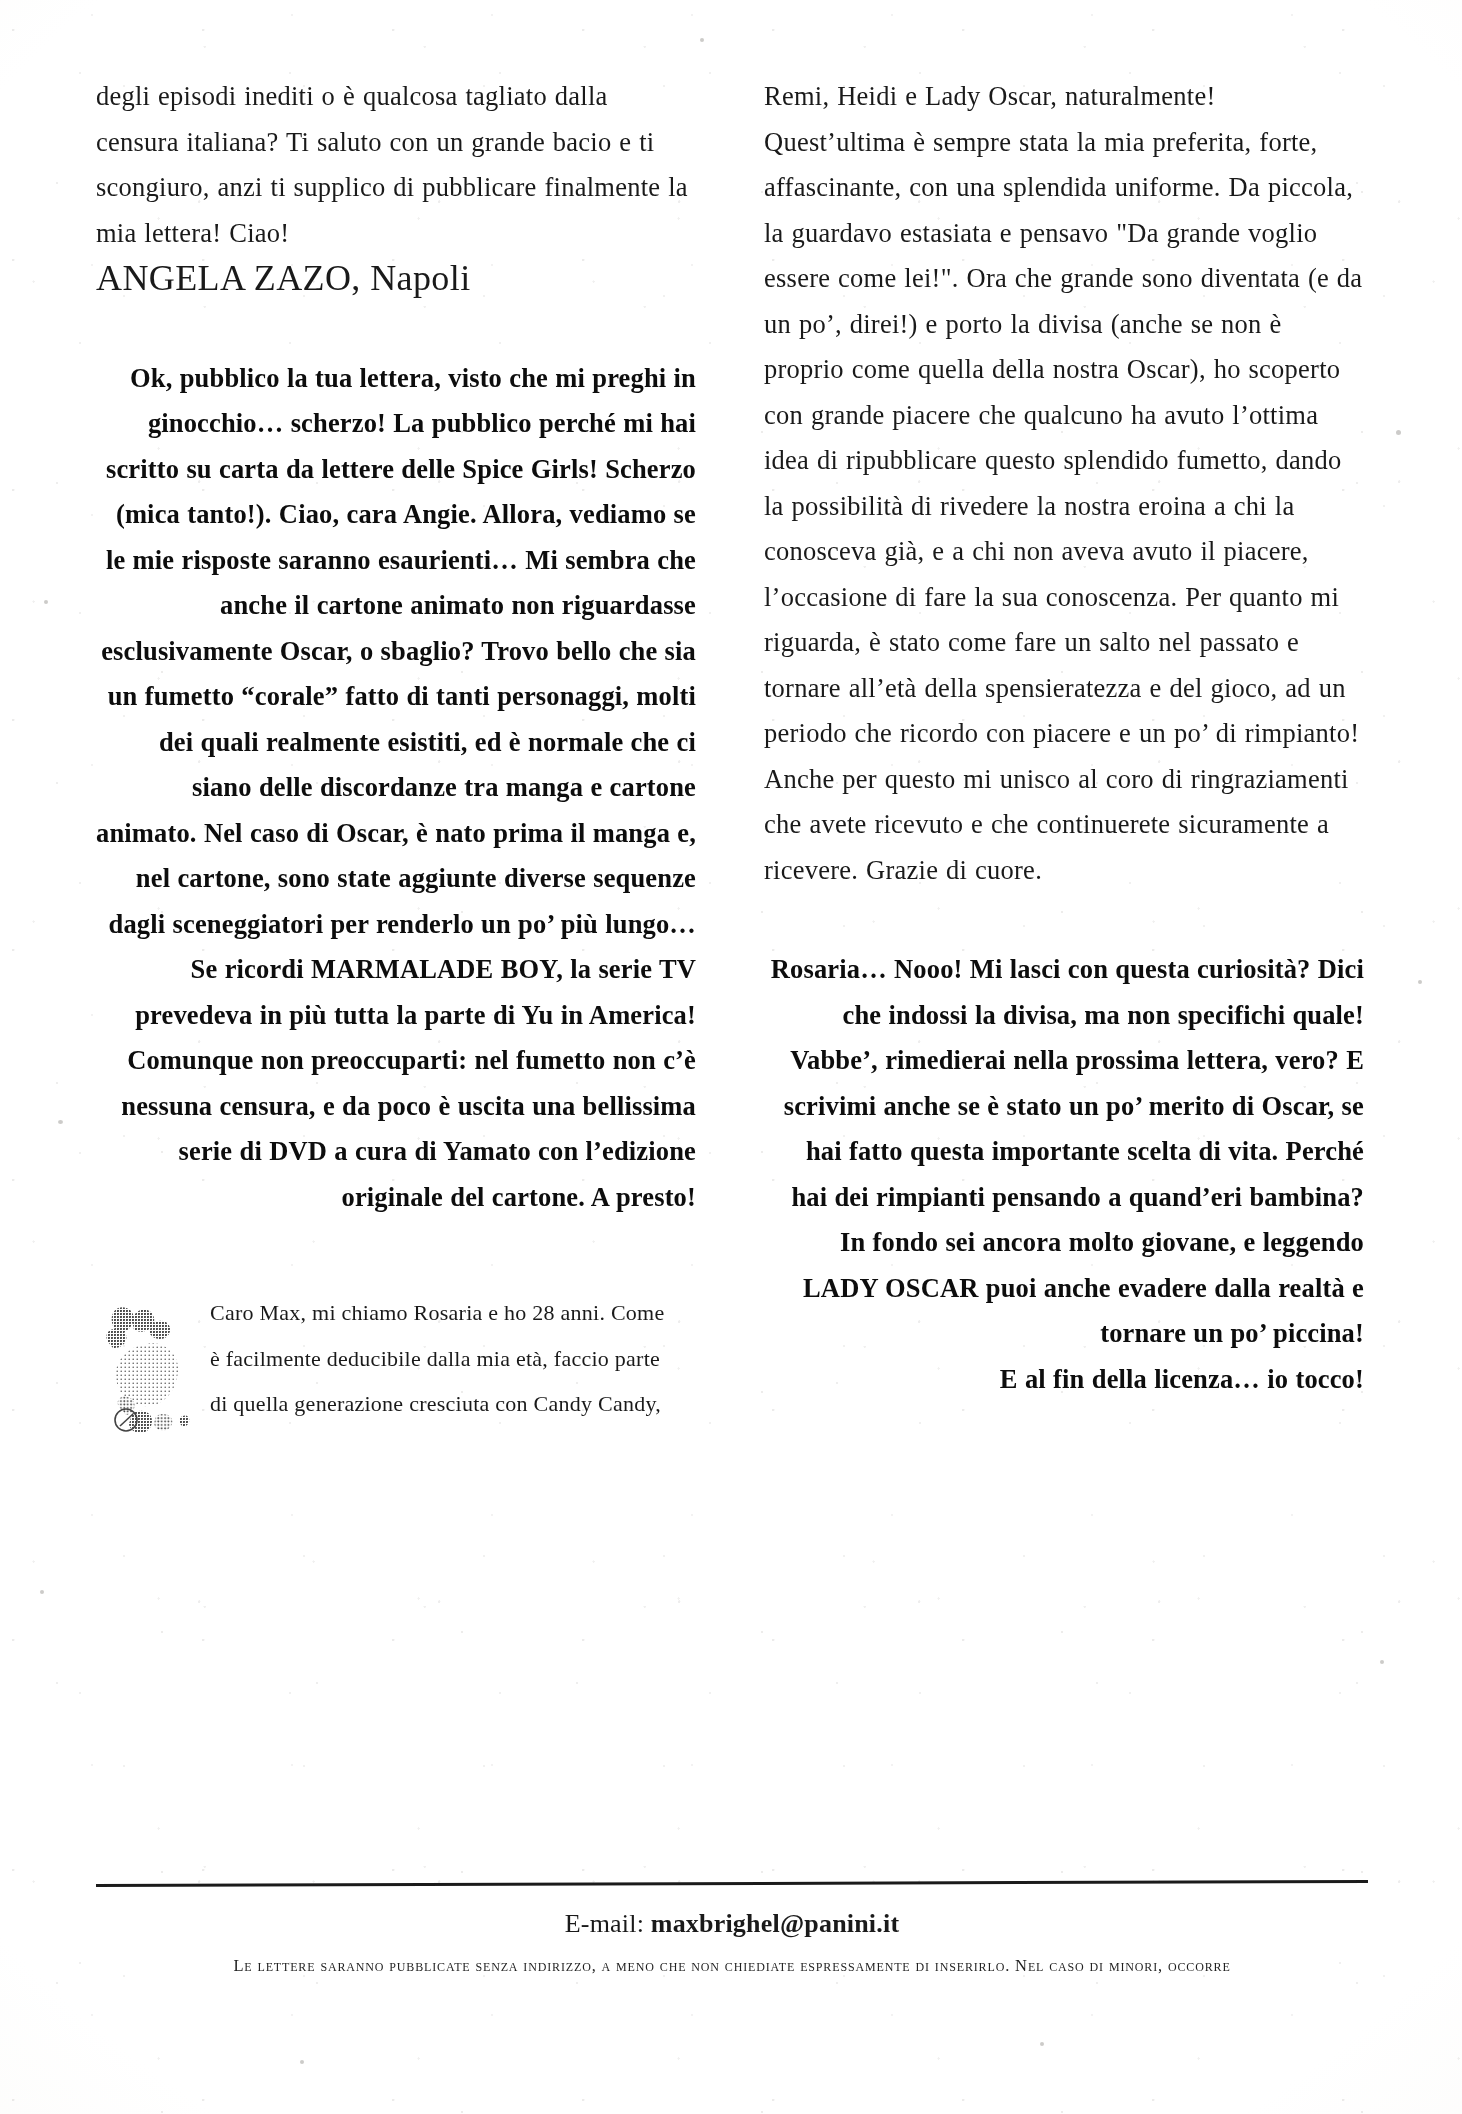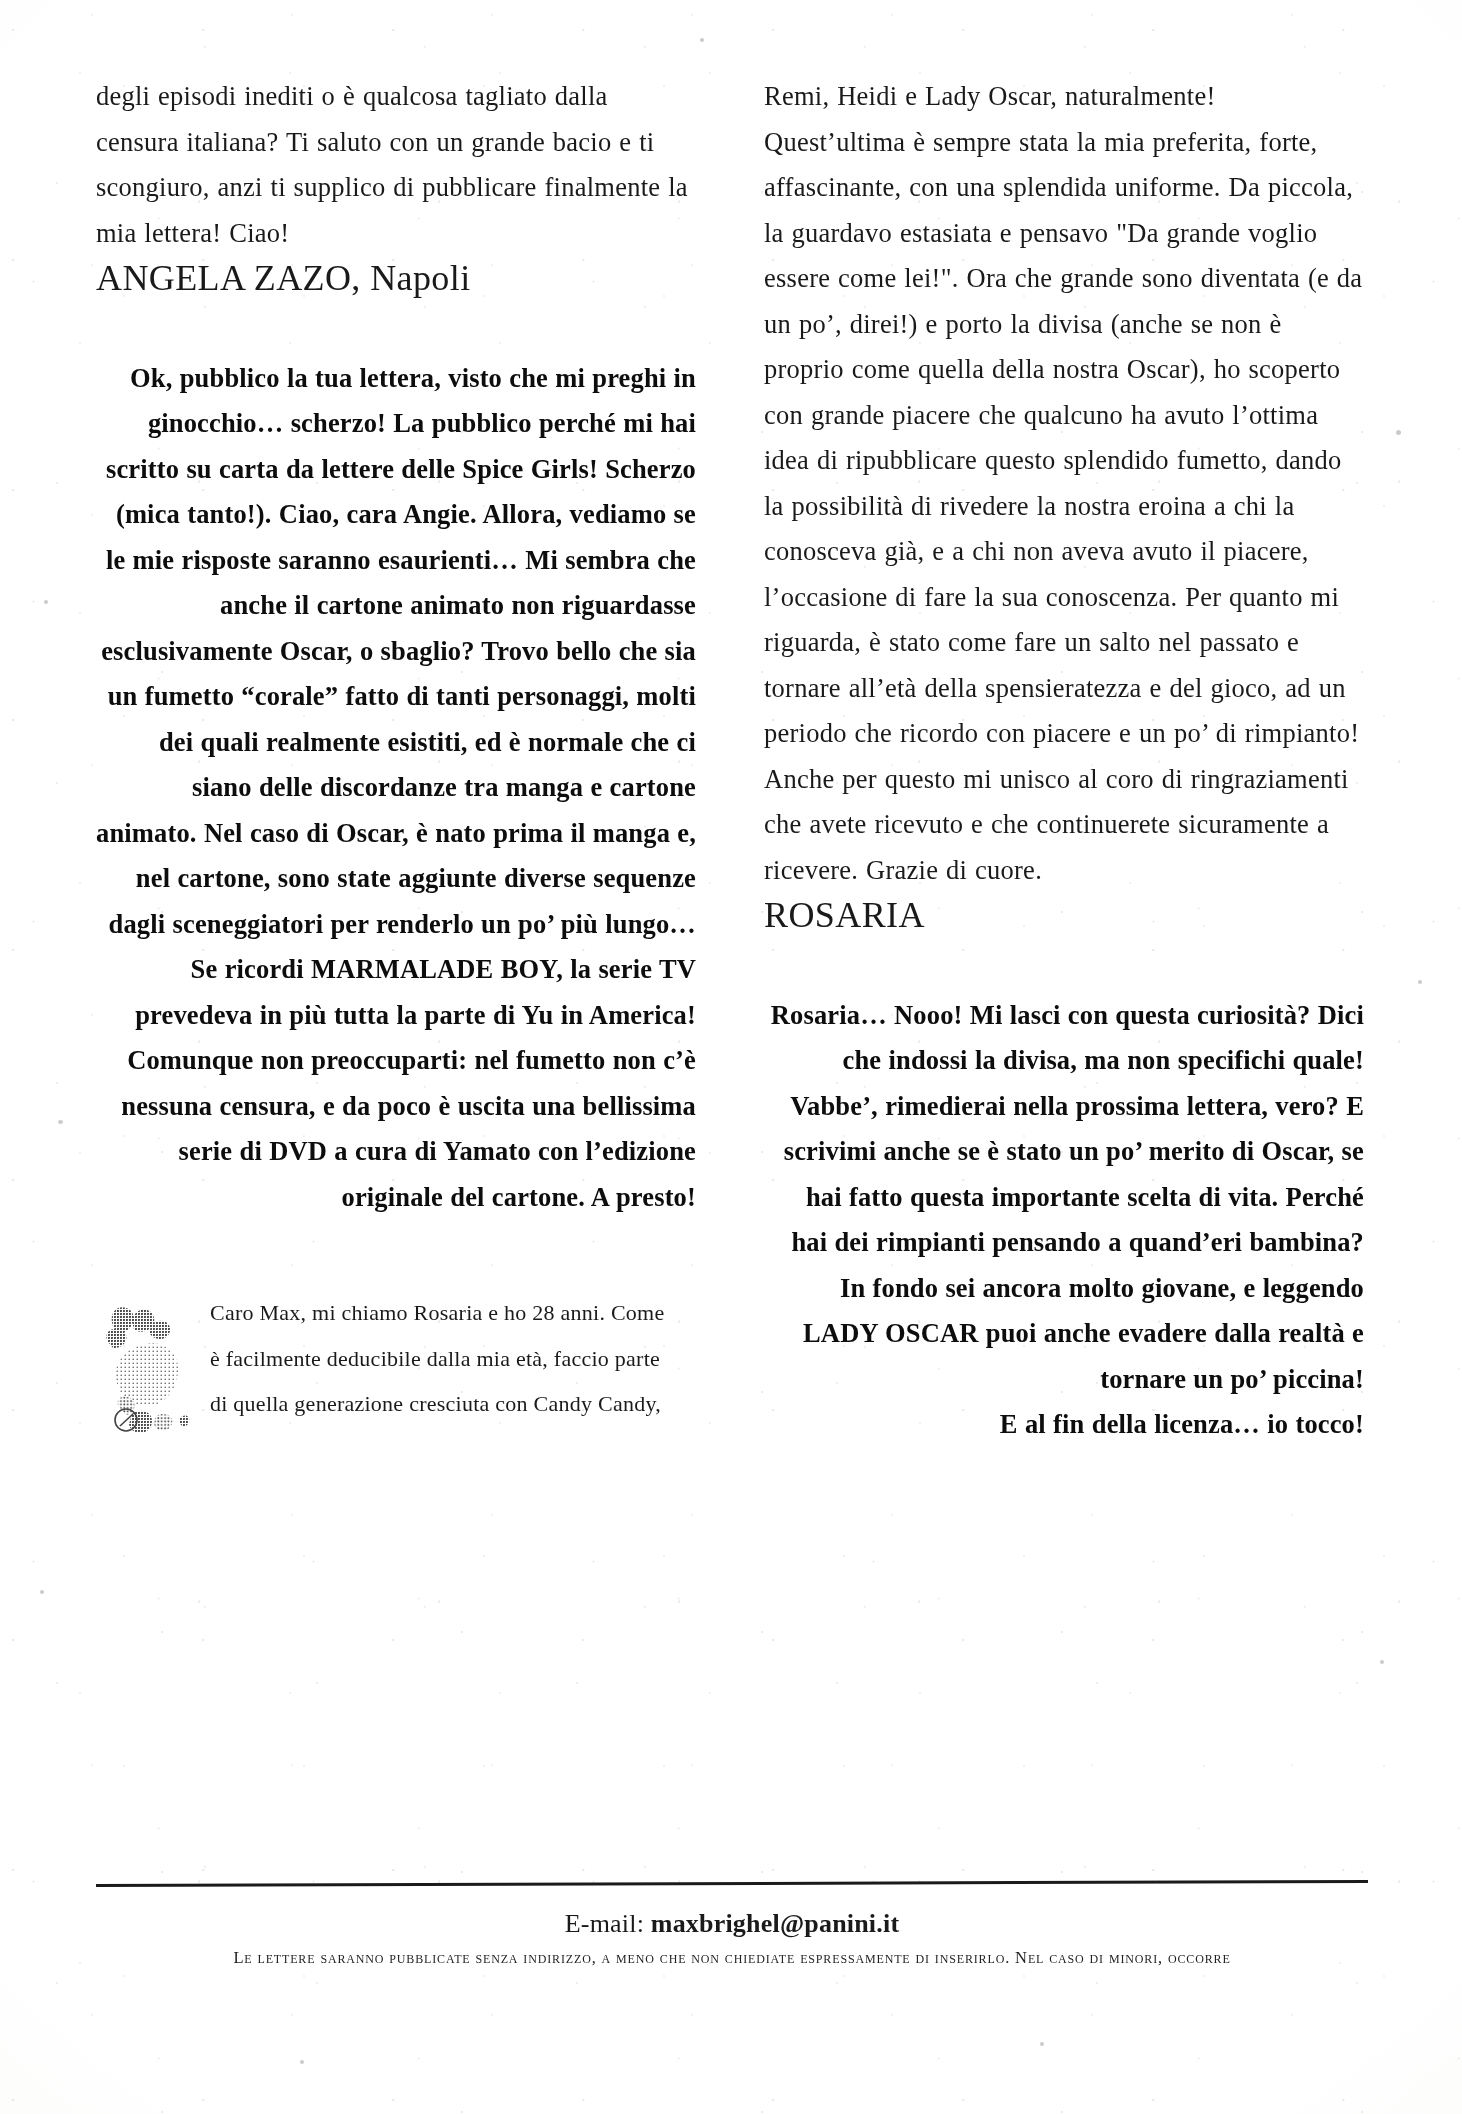--- a/index.html
+++ b/index.html
@@ -143,21 +143,21 @@
     letter-spacing: .2px;
     color: #1a1a1a;
   }
   .footer-line2 b { font-weight: bold; }
   .footer-fine {
     font-size: 16.5px;
     line-height: 30px;
     letter-spacing: .85px;
     font-variant: small-caps;
     color: #1f1f1f;
-    margin-top: 2px;
+    margin-top: 10px;
   }
   .footer-fine div { white-space: nowrap; }
 
   
   .speck {
     position: absolute;
     background: #6e6a64;
     border-radius: 50%;
     opacity: .35;
   }
@@ -236,21 +236,20 @@
           </span>
           <p class="rose-para">Caro Max, mi chiamo Rosaria e ho 28 anni. Come è facilmente deducibile dalla mia età, faccio parte di quella generazione cresciuta con Candy Candy,</p>
         </div>
 
       </div>
 
       <div class="col">
 
         <p class="letter lead">Remi, Heidi e Lady Oscar, naturalmente! Quest’ultima è sempre stata la mia preferita, forte, affascinante, con una splendida uniforme. Da piccola, la guardavo estasiata e pensavo "Da grande voglio essere come lei!". Ora che grande sono diventata (e da un po’, direi!) e porto la divisa (anche se non è proprio come quella della nostra Oscar), ho scoperto con grande piacere che qualcuno ha avuto l’ottima idea di ripubblicare questo splendido fumetto, dando la possibilità di rivedere la nostra eroina a chi la conosceva già, e a chi non aveva avuto il piacere, l’occasione di fare la sua conoscenza. Per quanto mi riguarda, è stato come fare un salto nel passato e tornare all’età della spensieratezza e del gioco, ad un periodo che ricordo con piacere e un po’ di rimpianto! Anche per questo mi unisco al coro di ringraziamenti che avete ricevuto e che continuerete sicuramente a ricevere. Grazie di cuore.</p>
 
-        <p class="signature">ROSARIA</p>
 
         <div class="gap-lg"></div>
 
         <p class="reply">Rosaria… Nooo! Mi lasci con questa curiosità? Dici che indossi la divisa, ma non specifichi quale! Vabbe’, rimedierai nella prossima lettera, vero? E scrivimi anche se è stato un po’ merito di Oscar, se hai fatto questa importante scelta di vita. Perché hai dei rimpianti pensando a quand’eri bambina? In fondo sei ancora molto giovane, e leggendo LADY OSCAR puoi anche evadere dalla realtà e tornare un po’ piccina!</p>
 
         <p class="reply">E al fin della licenza… io tocco!</p>
 
       </div>
 
     </div>

